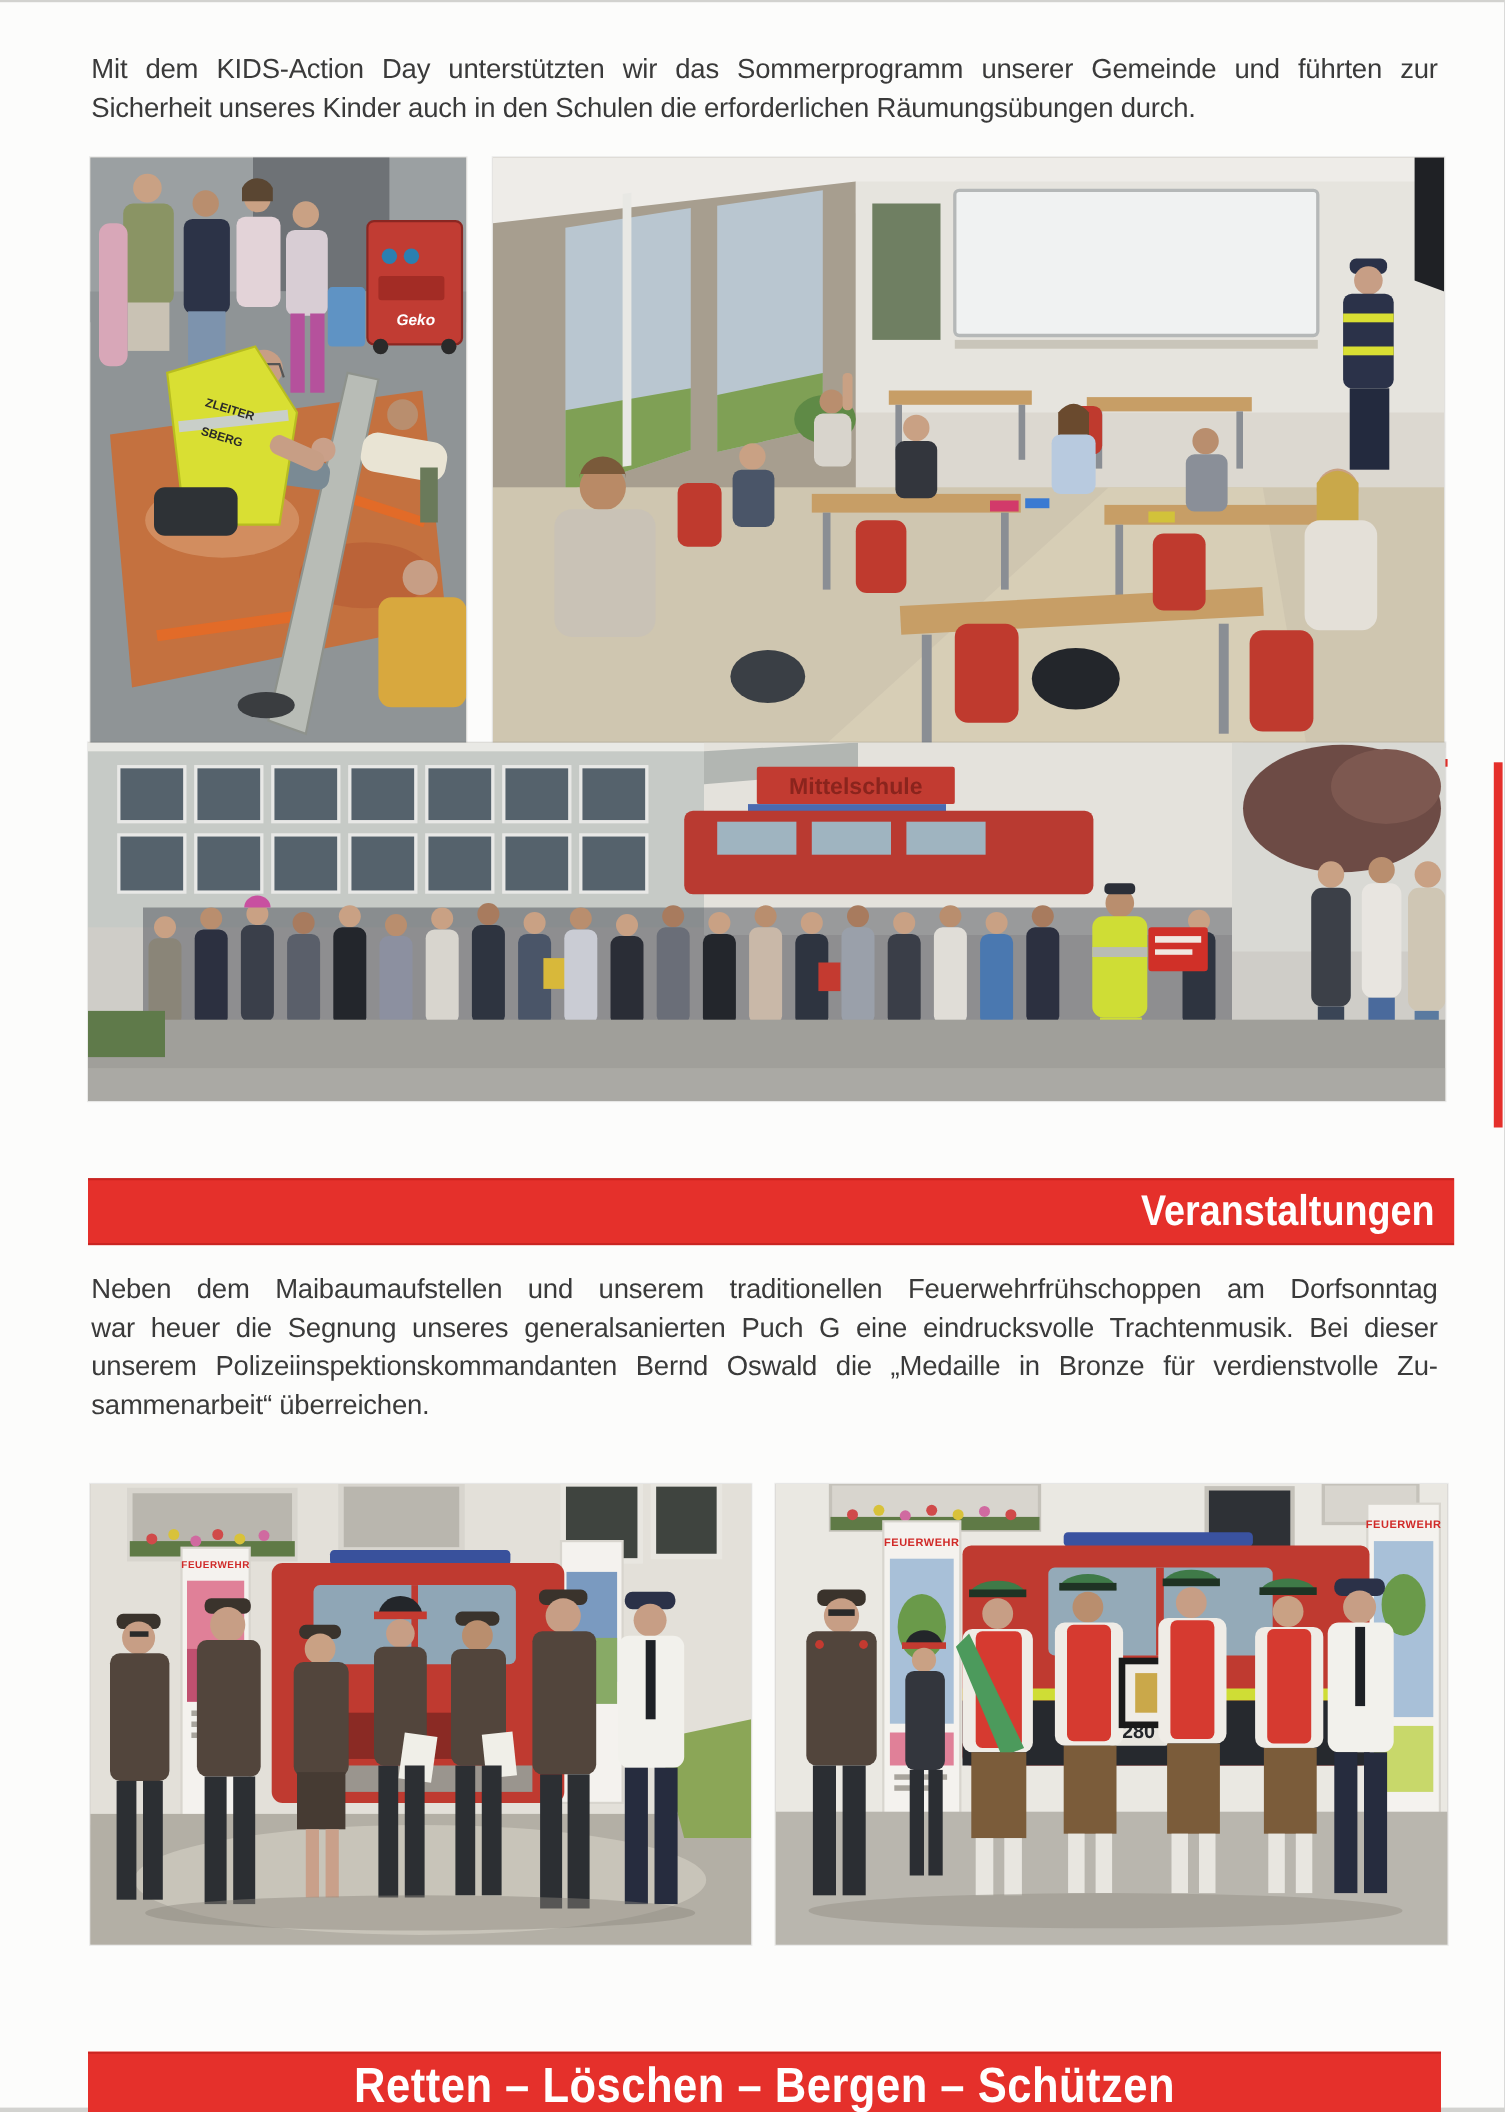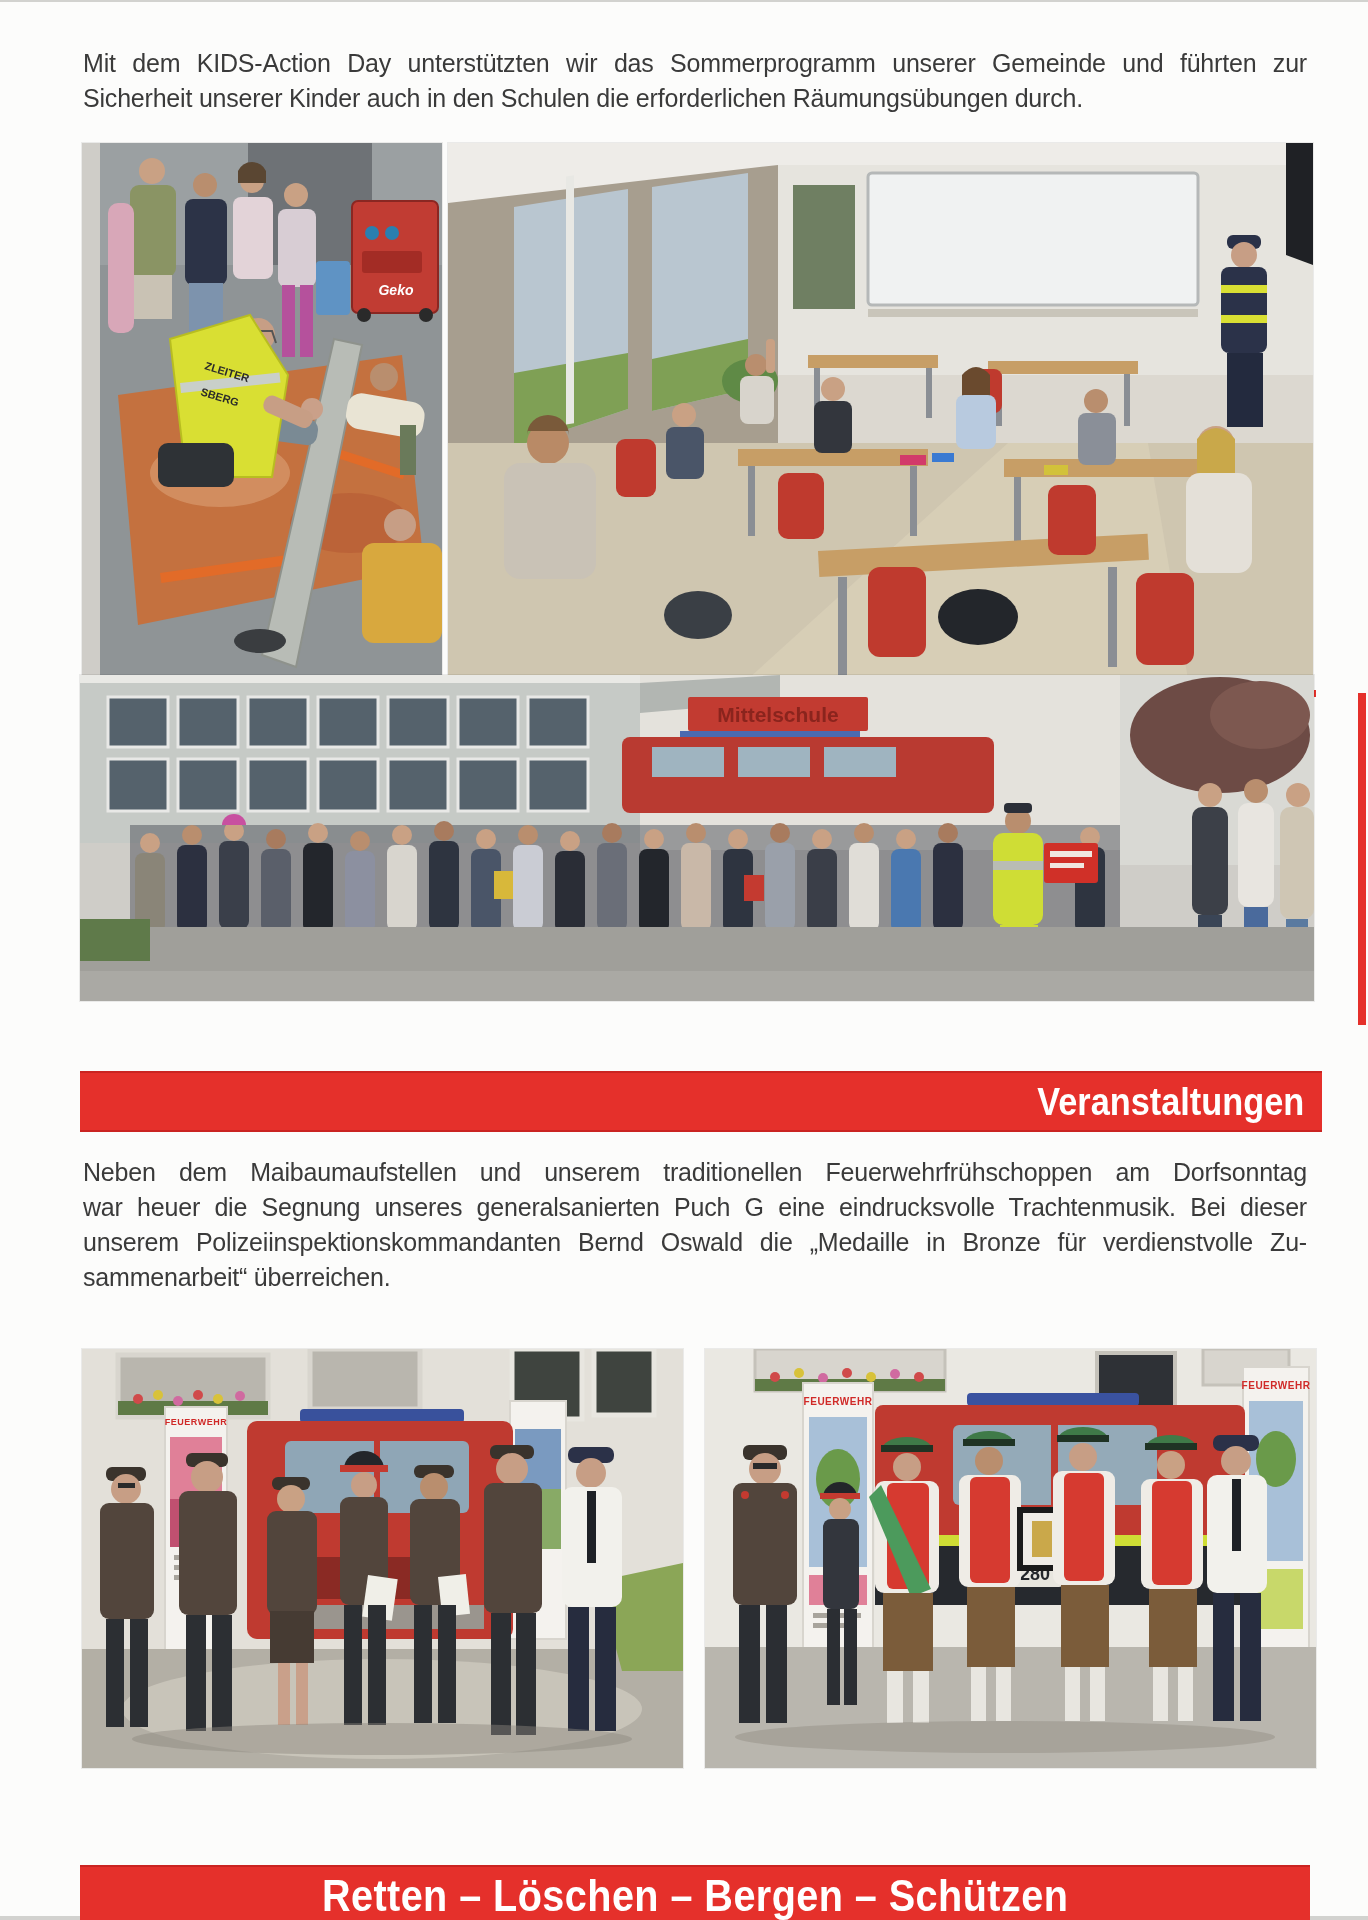--- a/index.html
+++ b/index.html
@@ -22,24 +22,24 @@
 </head>
 <body>
 
 <div class="page">
 
   <div class="scan-edge" style="top:0;height:2px;"></div>
   <div class="scan-edge" style="top:1916px;height:4px;"></div>
 
   <div class="para" style="top:46px;">
     <div class="pline">Mit dem KIDS-Action Day unterstützten wir das Sommerprogramm unserer Gemeinde und führten zur</div>
-    <div class="pline last">Sicherheit unserer Kinder auch in den Schulen die erforderlichen Räumungsübungen durch.</div>
-  </div>
-
-  <div class="photo" style="left:82px;top:143px;width:342px;height:536px;padding-left:18px;">
+    <div class="pline last">Sicherheit unseres Kinder auch in den Schulen die erforderlichen Räumungsübungen durch.</div>
+  </div>
+
+  <div class="photo" style="left:82px;top:143px;width:342px;height:536px;">
     <svg width="342" height="536" viewBox="0 0 342 536">
       <rect x="0" y="0" width="342" height="150" fill="#9ba0a2"></rect>
       <rect x="148" y="0" width="124" height="122" fill="#6e7276"></rect>
       <rect x="0" y="122" width="342" height="414" fill="#8f9496"></rect>
 
       <g>
         <circle cx="52" cy="28" r="13" fill="#c9a184"></circle>
           <rect x="30" y="42" width="46" height="92" rx="9" fill="#8a9464"></rect>
           <rect x="34" y="132" width="38" height="44" fill="#c9c2b4"></rect>
         <circle cx="105" cy="42" r="12" fill="#b98e6e"></circle>

